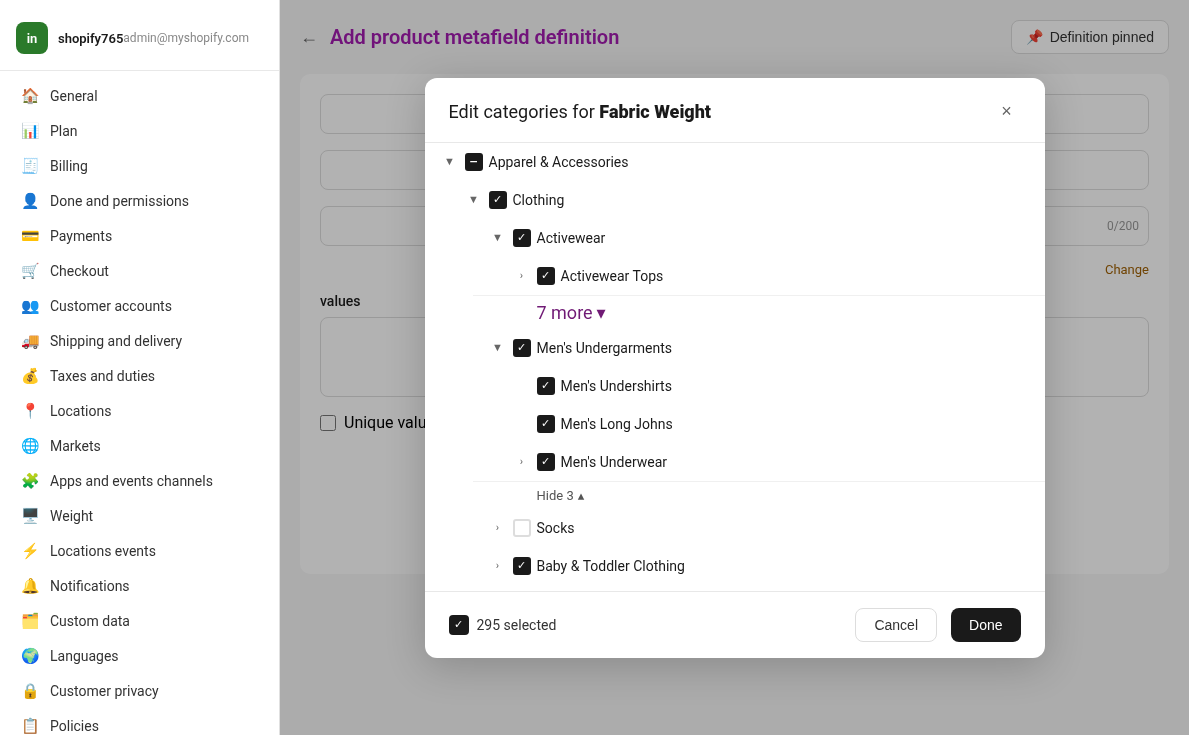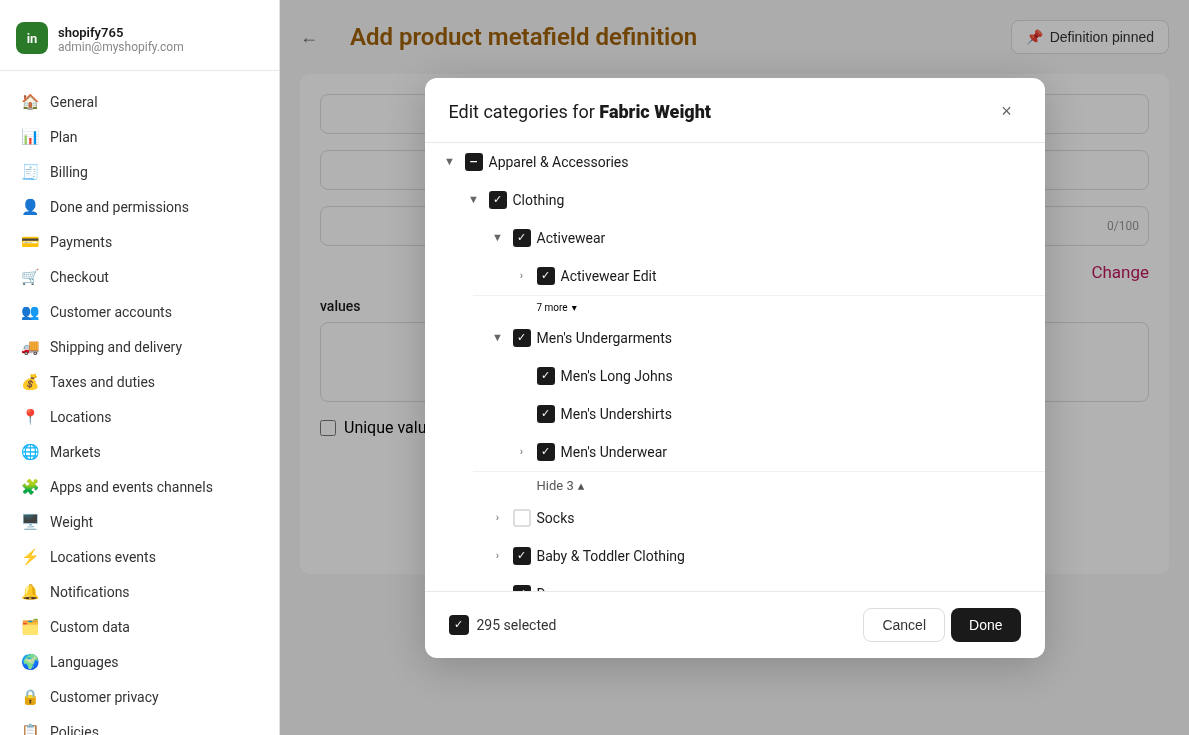--- a/index.html
+++ b/index.html
@@ -3,79 +3,79 @@
   <meta charset="utf-8">
   <style>
     * { box-sizing: border-box; margin: 0; padding: 0; }
     body { font-family: -apple-system, BlinkMacSystemFont, 'Segoe UI', Roboto, sans-serif; background: #4a90d9; width: 1189px; height: 735px; overflow: hidden; position: relative; }
 
     
     .app-container { display: flex; width: 1189px; height: 735px; background: #f1f1f1; }
 
     
     .sidebar { width: 280px; min-width: 280px; background: #fff; border-right: 1px solid #e0e0e0; height: 100%; overflow-y: auto; padding: 12px 0; }
-    .sidebar-user { display: flex; align-items: flex-end; gap: 10px; padding: 10px 16px 16px; border-bottom: 1px solid #e8e8e8; margin-bottom: 14px; }
+    .sidebar-user { display: flex; align-items: center; gap: 10px; padding: 10px 16px 16px; border-bottom: 1px solid #e8e8e8; margin-bottom: 8px; }
     .sidebar-avatar { width: 32px; height: 32px; border-radius: 8px; background: #2a7a2a; display: flex; align-items: center; justify-content: center; color: white; font-size: 13px; font-weight: 600; }
-    .sidebar-user-info { display: flex; flex-direction: column; }
+    .sidebar-user-info { display: flex; flex-direction: row; }
     .sidebar-user-name { font-size: 13px; font-weight: 600; color: #1a1a1a; }
     .sidebar-user-email { font-size: 12px; color: #888; }
     .sidebar-item { display: flex; align-items: center; gap: 10px; padding: 8px 16px; cursor: pointer; border-radius: 6px; margin: 1px 6px; color: #333; font-size: 14px; }
     .sidebar-item .icon { width: 18px; height: 18px; display: flex; align-items: center; justify-content: center; color: #666; font-size: 15px; }
     .sidebar-item-label { font-size: 14px; color: #333; }
 
     
     .main-content { flex: 1; background: #f6f6f7; overflow: auto; padding: 20px; position: relative; }
     .page-header { display: flex; align-items: center; justify-content: space-between; margin-bottom: 20px; }
     .page-title-row { display: flex; align-items: center; gap: 12px; }
     .back-arrow { color: #666; font-size: 18px; cursor: pointer; }
-    .page-title { font-size: 24px; font-weight: 600; color: #a16207; margin-left: 20px; }
+    .page-title { font-size: 20px; font-weight: 600; color: #a21caf; }
     .pin-button { display: flex; align-items: center; gap: 6px; background: white; border: 1px solid #ddd; border-radius: 8px; padding: 8px 14px; font-size: 14px; cursor: pointer; color: #333; }
     .content-area { background: white; border-radius: 10px; padding: 20px; min-height: 500px; }
     .form-row { margin-bottom: 16px; }
     .input-field { width: 100%; height: 40px; border: 1px solid #ddd; border-radius: 8px; padding: 8px 12px; font-size: 14px; color: #666; background: white; }
     .input-with-count { position: relative; }
     .input-with-count .count { position: absolute; right: 10px; top: 50%; transform: translateY(-50%); font-size: 12px; color: #999; }
-    .change-link { color: #be185d; font-size: 17px; cursor: pointer; }
+    .change-link { color: #a16207; font-size: 13px; cursor: pointer; }
     .section-title { font-size: 14px; font-weight: 500; color: #1a1a1a; margin-bottom: 8px; }
     .values-box { border: 1px solid #ddd; border-radius: 8px; min-height: 80px; padding: 12px; }
     .checkbox-row { display: flex; align-items: center; gap: 8px; margin-top: 16px; }
     .checkbox-row input[type="checkbox"] { width: 16px; height: 16px; }
 
     
     .overlay { position: absolute; top: 0; left: 0; right: 0; bottom: 0; background: rgba(0,0,0,0.3); z-index: 100; display: flex; align-items: center; justify-content: center; }
 
     
     .dialog { background: white; border-radius: 12px; width: 620px; max-height: 580px; display: flex; flex-direction: column; box-shadow: 0 8px 40px rgba(0,0,0,0.2); }
     .dialog-header { padding: 20px 24px 16px; border-bottom: 1px solid #e8e8e8; display: flex; align-items: center; justify-content: space-between; }
     .dialog-title { font-size: 18px; font-weight: 600; color: #1a1a1a; }
     .dialog-title span { font-weight: 400; color: #1a1a1a; }
     .dialog-close { width: 28px; height: 28px; border: none; background: none; cursor: pointer; font-size: 18px; color: #666; display: flex; align-items: center; justify-content: center; border-radius: 4px; }
 
     .dialog-body { flex: 1; overflow-y: auto; padding: 0; }
     .dialog-footer { padding: 16px 24px; border-top: 1px solid #e8e8e8; display: flex; align-items: center; justify-content: space-between; }
     .selected-count { display: flex; align-items: center; gap: 8px; font-size: 14px; color: #333; }
     .selected-count .check-icon { width: 20px; height: 20px; background: #1a1a1a; border-radius: 4px; display: flex; align-items: center; justify-content: center; color: white; font-size: 11px; }
-    .footer-buttons { display: flex; gap: 6px; }
+    .footer-buttons { display: flex; gap: 14px; }
     .btn-cancel { padding: 8px 18px; border: 1px solid #ddd; border-radius: 8px; background: white; font-size: 14px; cursor: pointer; color: #333; }
     .btn-done { padding: 8px 18px; border: none; border-radius: 8px; background: #1a1a1a; font-size: 14px; cursor: pointer; color: white; font-weight: 500; }
 
     
     .cat-tree { padding: 0; }
     .cat-item { border-bottom: 1px solid #f0f0f0; }
     .cat-row { display: flex; align-items: center; gap: 6px; padding: 10px 16px; font-size: 14px; color: #1a1a1a; }
     .cat-toggle { width: 18px; height: 18px; display: flex; align-items: center; justify-content: center; cursor: pointer; color: #666; font-size: 11px; flex-shrink: 0; }
     .cat-check { width: 18px; height: 18px; border: 2px solid #ddd; border-radius: 3px; display: flex; align-items: center; justify-content: center; cursor: pointer; flex-shrink: 0; }
     .cat-check.checked { background: #1a1a1a; border-color: #1a1a1a; }
     .cat-check.checked::after { content: '✓'; color: white; font-size: 11px; }
     .cat-check.indeterminate { background: #1a1a1a; border-color: #1a1a1a; }
     .cat-check.indeterminate::after { content: '—'; color: white; font-size: 10px; font-weight: 700; }
     .cat-label { flex: 1; }
     .cat-children { padding-left: 24px; }
     .cat-grandchildren { padding-left: 24px; }
-    .more-link { display: flex; align-items: center; gap: 4px; padding: 6px 16px 6px 64px; font-size: 10px; color: #000000; cursor: pointer; }
+    .more-link { display: flex; align-items: center; gap: 4px; padding: 6px 16px 6px 64px; font-size: 18px; color: #701a75; cursor: pointer; }
     .hide-link { display: flex; align-items: center; gap: 4px; padding: 6px 16px 6px 64px; font-size: 13px; color: #555; cursor: pointer; }
 
     
     .dialog-body::-webkit-scrollbar { width: 6px; }
     .dialog-body::-webkit-scrollbar-track { background: #f5f5f5; }
     .dialog-body::-webkit-scrollbar-thumb { background: #ccc; border-radius: 3px; }
   </style>
 </head>
 <body>
 
@@ -182,21 +182,21 @@
 
     <div class="content-area">
       <div class="form-row">
         <input class="input-field" type="text" placeholder="" style="">
       </div>
       <div class="form-row">
         <input class="input-field" type="text" placeholder="" style="">
       </div>
       <div class="form-row input-with-count">
         <input class="input-field" type="text" placeholder="" style="">
-        <span class="count">0/100</span>
+        <span class="count">0/200</span>
       </div>
       <div class="form-row" style="display:flex; justify-content:flex-end;">
         <span class="change-link">Change</span>
       </div>
       <div class="form-row">
         <div class="section-title">values</div>
         <div class="values-box"></div>
       </div>
       <div class="checkbox-row">
         <input type="checkbox" style="">
@@ -238,46 +238,46 @@
                     <div class="cat-item">
                       <div class="cat-row">
                         <span class="cat-toggle">▼</span>
                         <span class="cat-check checked"></span>
                         <span class="cat-label">Activewear</span>
                       </div>
                       <div style="padding-left:24px;">
                         <div class="cat-row">
                           <span class="cat-toggle">›</span>
                           <span class="cat-check checked"></span>
-                          <span class="cat-label">Activewear Edit</span>
+                          <span class="cat-label">Activewear Tops</span>
                         </div>
                       </div>
                     </div>
 
                     <div class="more-link">
                       <span>7 more</span>
                       <span>▾</span>
                     </div>
 
                     <div class="cat-item">
                       <div class="cat-row">
                         <span class="cat-toggle">▼</span>
                         <span class="cat-check checked"></span>
                         <span class="cat-label">Men's Undergarments</span>
                       </div>
                       <div style="padding-left:24px;">
                         <div class="cat-row">
                           <span class="cat-toggle" style="visibility:hidden">›</span>
                           <span class="cat-check checked"></span>
-                          <span class="cat-label">Men's Long Johns</span>
+                          <span class="cat-label">Men's Undershirts</span>
                         </div>
                         <div class="cat-row">
                           <span class="cat-toggle" style="visibility:hidden">›</span>
                           <span class="cat-check checked"></span>
-                          <span class="cat-label">Men's Undershirts</span>
+                          <span class="cat-label">Men's Long Johns</span>
                         </div>
                         <div class="cat-row">
                           <span class="cat-toggle">›</span>
                           <span class="cat-check checked"></span>
                           <span class="cat-label">Men's Underwear</span>
                         </div>
                       </div>
                     </div>
 
                     <div class="hide-link">

